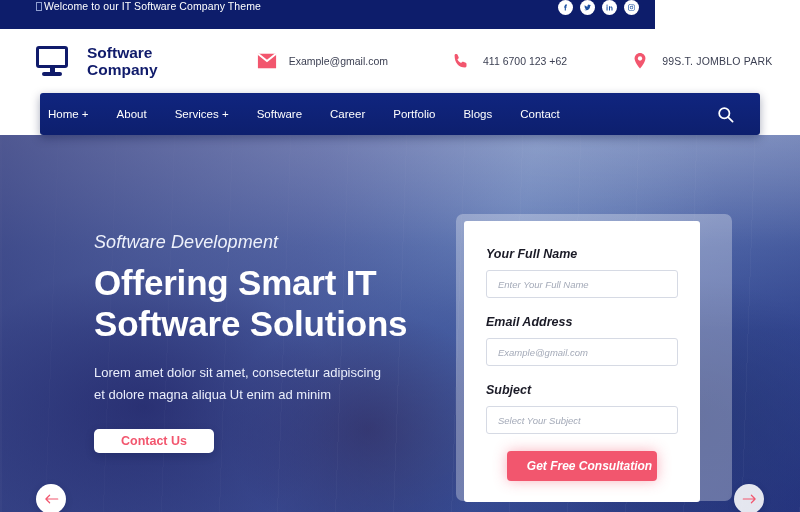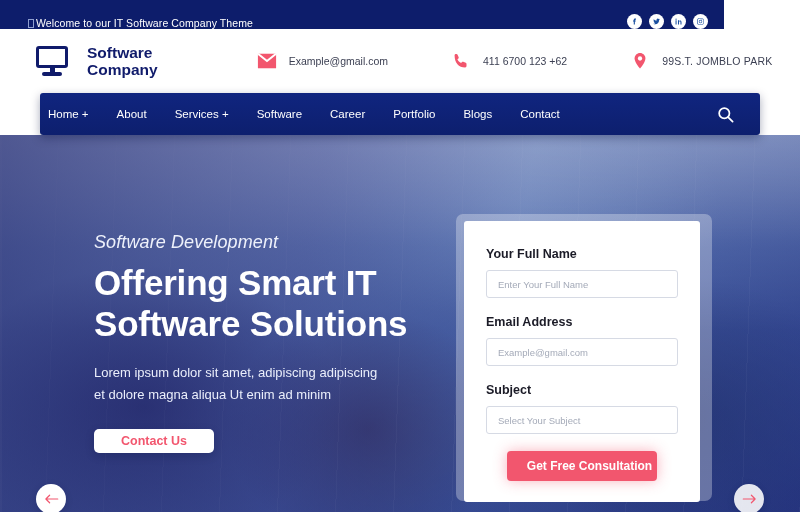--- a/index.html
+++ b/index.html
@@ -6,24 +6,24 @@
   html, body {
     width: 800px; height: 512px;
     font-family: "Liberation Sans", sans-serif;
     overflow: hidden;
     background: #ffffff;
   }
   .page { position: relative; width: 800px; height: 512px; overflow: hidden; }
 
   
   .topbar {
-    position: absolute; top: 0; left: 0; width: 724px; height: 29px;
+    position: absolute; top: 0; left: 0; width: 655px; height: 29px;
     background: #0d1d6b;
-    display: flex; align-items: flex-end; justify-content: space-between;
-    padding: 0 16px 0 28px;
+    display: flex; align-items: flex-start; justify-content: space-between;
+    padding: 0 16px 0 36px;
   }
   .topbar-text {
     color: #ffffff; font-size: 10.5px; letter-spacing: .1px; white-space: nowrap;
   }
   .topbar-text .tofu {
     display: inline-block; width: 6px; height: 9px;
     border: 1px solid #8f9fd0; margin-right: 2px; vertical-align: -1px;
   }
   .socials { display: flex; gap: 7px; align-items: center; }
   .soc {
@@ -140,23 +140,24 @@
     position: absolute; z-index: 6;
     width: 30px; height: 30px; border-radius: 50%;
     display: flex; align-items: center; justify-content: center; cursor: pointer;
   }
   .arrow.prev { left: 36px; top: 349px; background: #ffffff; box-shadow: 0 2px 7px rgba(10,20,60,.2); }
   .arrow.next { right: 36px; top: 349px; background: rgba(255,255,255,.88); box-shadow: 0 2px 7px rgba(10,20,60,.2); }
   .arrow svg { width: 15px; height: 12px; stroke: #f2566e; fill: none; stroke-width: 1.9; }
 
   
   .form-frame {
-    position: absolute; left: 456px; top: 214px; width: 256px; height: 287px;
+    position: absolute; left: 456px; top: 214px; width: 276px; height: 287px;
     background: rgba(255,255,255,.30); border-radius: 7px;
     z-index: 7;
+    font-style: italic;
   }
   .form-card {
     position: absolute; left: 8px; top: 7px; width: 236px; height: 281px;
     background: #ffffff; border-radius: 3px;
     padding: 26px 22px 0 22px;
   }
   .field-label {
     font-size: 12.5px; font-weight: bold; color: #1b1b27; margin-bottom: 9px;
   }
   .field-input {
@@ -271,21 +272,21 @@
     <div class="hero-photo"></div>
     <div class="hero-overlay"></div>
 
     <div class="hero-content">
       <div class="hero-sub">Software Development</div>
       <div class="hero-title">
         <span>Offering Smart IT</span><br>
         <span>Software Solutions</span>
       </div>
       <div class="hero-body">
-        <span>Lorem ipsum dolor sit amet, adipiscing adipiscing</span>
+        <span>Lorem amet dolor sit amet, consectetur adipiscing</span>
         <span>et dolore magna aliqua Ut enim ad minim</span>
       </div>
       <a class="contact-btn">Contact Us</a>
     </div>
 
     <div class="arrow prev">
       <svg viewBox="0 0 24 16">
           <path d="M22 8H3M9 2L3 8l6 6" stroke-linecap="round" stroke-linejoin="round"></path>
         </svg>
     </div>

